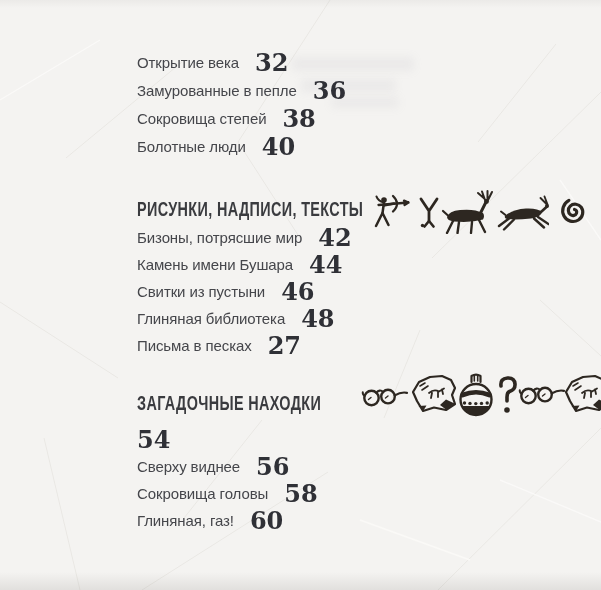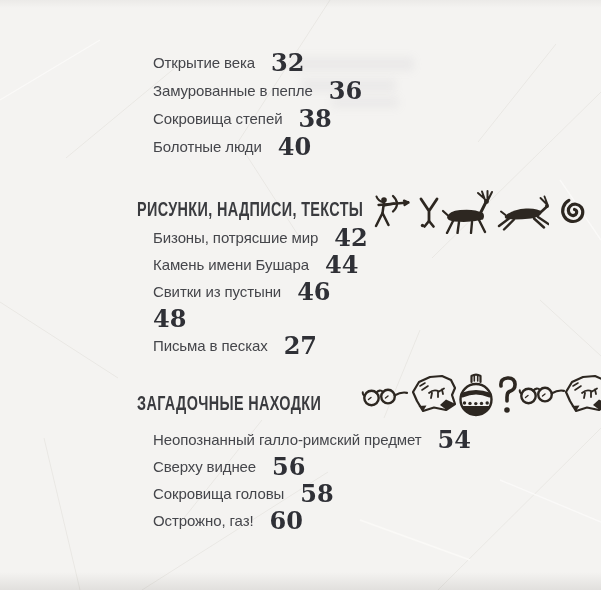--- a/index.html
+++ b/index.html
@@ -16,21 +16,21 @@
   .edge-bottom{position:absolute;left:0;bottom:0;width:100%;height:18px;z-index:1;
     background:linear-gradient(to top, rgba(100,95,88,.13), rgba(100,95,88,0));}
   .ghost{position:absolute;z-index:1;}
   .ghost i{position:absolute;display:block;background:#a9a7b2;border-radius:3px;
     opacity:.12;filter:blur(4px);}
   .ghost i:nth-child(1){left:292px;top:57px;width:122px;height:14px;}
   .ghost i:nth-child(2){left:301px;top:79px;width:95px;height:13px;}
   .ghost i:nth-child(3){left:331px;top:97px;width:68px;height:11px;}
 
   .sec{position:absolute;left:137px;z-index:2;}
-  .sec .row{display:flex;align-items:center;gap:16px;white-space:nowrap;margin-left:16px;}
+  .sec .row{display:flex;align-items:center;gap:16px;white-space:nowrap;}
   .s1 .row{height:28px;}
   .s2 .row,.s3 .row{height:27px;}
   .lbl{font-size:15px;letter-spacing:-.1px;color:#45464b;}
   .num{font-family:"DejaVu Serif", serif;font-weight:700;font-size:24px;color:#2f3036;}
   .sec h2{
     margin:0;font-weight:700;font-size:20px;line-height:30px;height:30px;
     letter-spacing:.5px;color:#3a3b3f;white-space:nowrap;
     transform:scaleX(.72);transform-origin:0 50%;
   }
   .s3 h2{margin-bottom:8px;}
@@ -122,44 +122,44 @@
     </div>
     <div class="row">
       <span class="lbl">Камень имени Бушара</span>
       <span class="num">44</span>
     </div>
     <div class="row">
       <span class="lbl">Свитки из пустыни</span>
       <span class="num">46</span>
     </div>
     <div class="row">
+      <span class="lbl">Глиняная библиотека</span>
       <span class="num">48</span>
     </div>
     <div class="row">
       <span class="lbl">Письма в песках</span>
       <span class="num">27</span>
     </div>
   </section>
 
   <section class="sec s3" style="top:388px">
     <h2>ЗАГАДОЧНЫЕ НАХОДКИ</h2>
     <div class="row">
-      <span class="lbl">Неопознанный галло-римский предмет</span>
       <span class="num">54</span>
     </div>
     <div class="row">
       <span class="lbl">Сверху виднее</span>
       <span class="num">56</span>
     </div>
     <div class="row">
       <span class="lbl">Сокровища головы</span>
       <span class="num">58</span>
     </div>
     <div class="row">
-      <span class="lbl">Острожно, газ!</span>
+      <span class="lbl">Глиняная, газ!</span>
       <span class="num">60</span>
     </div>
   </section>
 
   <svg class="doodle" style="left:372px;top:193px" width="42" height="38" viewBox="0 0 42 38">
     <circle class="ink-f" cx="12" cy="7" r="2.8"></circle>
     <path class="ink-s" stroke-width="2.5" d="M12 9.5 L10.5 20"></path>
     <path class="ink-s" stroke-width="2.5" d="M10.5 20 L4 33 M10.5 20 L16.5 32"></path>
     <path class="ink-s" stroke-width="2.3" d="M11.5 12.5 L22 10.5"></path>
     <path class="ink-s" stroke-width="2.3" d="M21 3 Q29 10.5 21 18.5"></path>

